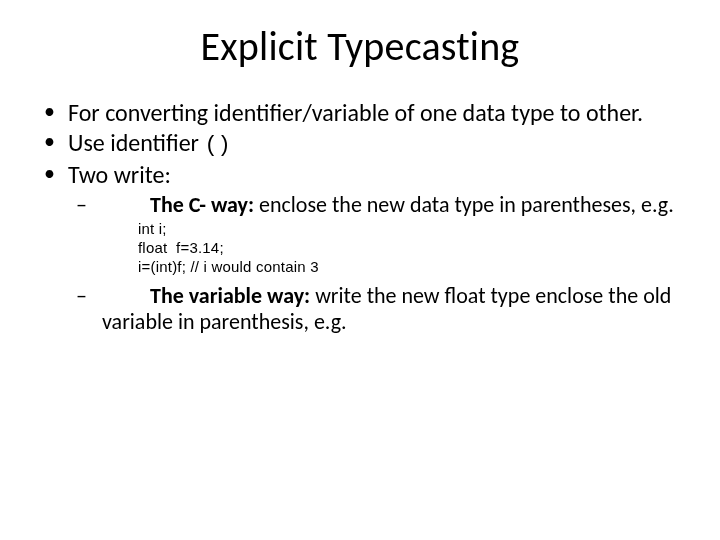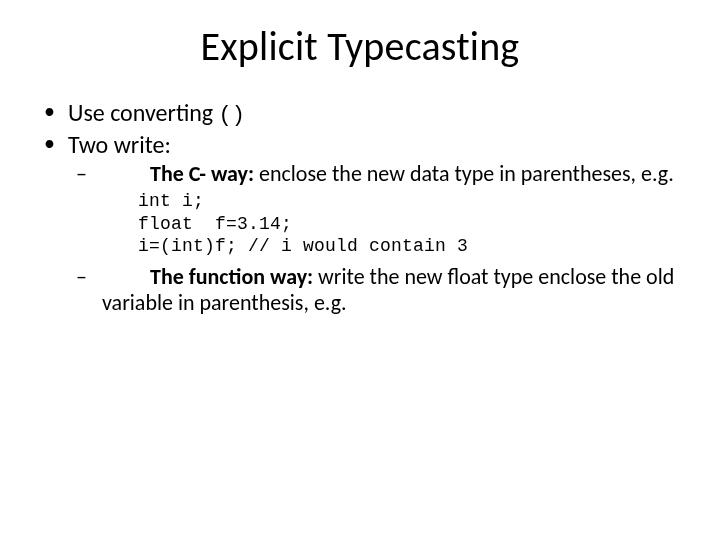--- a/index.html
+++ b/index.html
@@ -64,48 +64,49 @@
   ul.level2 > li::before {
     content: "–";
     position: absolute;
     left: -22px;
     top: 0;
     font-size: 22px;
     color: #000;
   }
   .bold { font-weight: 700; margin-left: 48px; }
   .code-block {
-    font-family: Liberation Mono, monospace;
-    font-size: 18px;
+    font-family: Liberation Sans, sans-serif;
+    font-size: 15px;
     line-height: 1.25;
     white-space: pre;
     margin: 2px 0 6px 36px;
     letter-spacing: 0.2px;
   }
 </style>
 </head>
 <body>
 
 <div class="slide">
 
   <h1 class="title">Explicit Typecasting</h1>
 
   <ul class="level1">
+    <li>For converting identifier/variable of one data type to other.</li>
     <li>
-      <span>Use converting </span><span class="mono-inline">()</span>
+      <span>Use identifier </span><span class="mono-inline">()</span>
     </li>
     <li>
       <span>Two write:</span>
       <ul class="level2">
         <li>
           <span class="bold">The C- way:</span><span> enclose the new data type in parentheses, e.g.</span>
           <div class="code-block"><span>int i;</span>
 <span>float  f=3.14;</span>
 <span>i=(int)f; // i would contain 3</span></div>
         </li>
         <li>
-          <span class="bold">The function way:</span><span> write the new float type enclose the old variable in parenthesis, e.g.</span>
+          <span class="bold">The variable way:</span><span> write the new float type enclose the old variable in parenthesis, e.g.</span>
         </li>
       </ul>
     </li>
   </ul>
 
 </div>
 
 </body></html>

